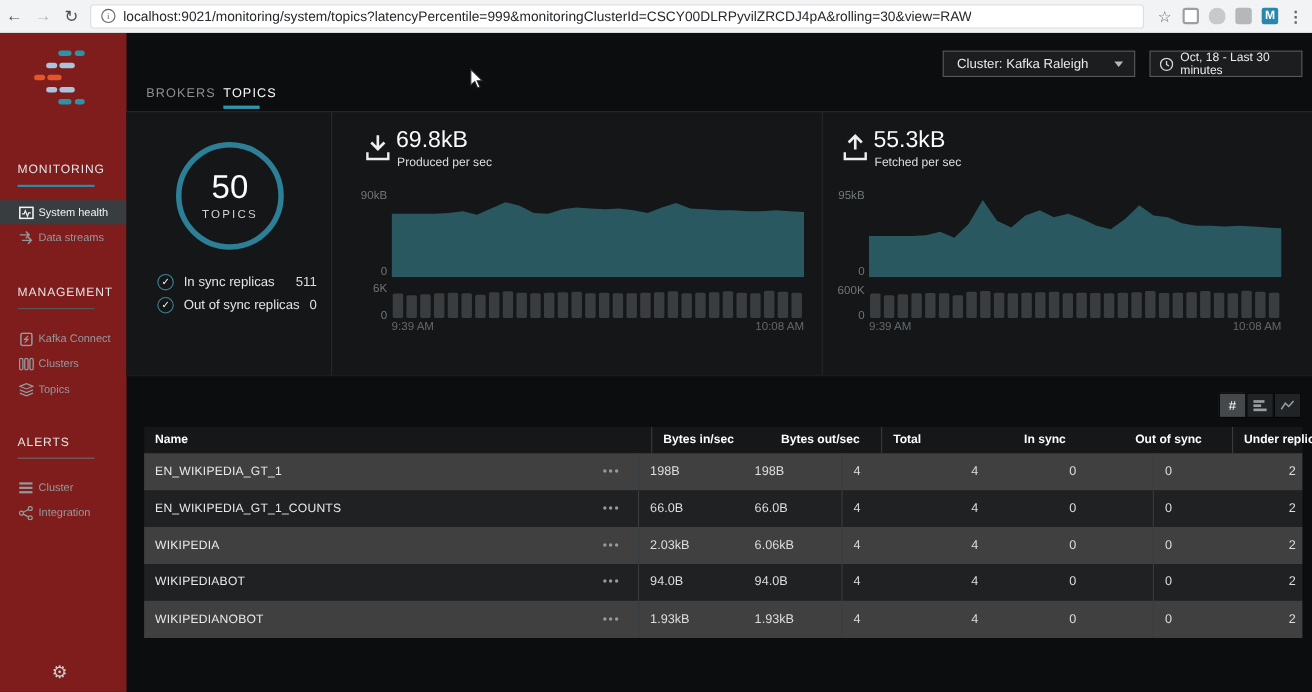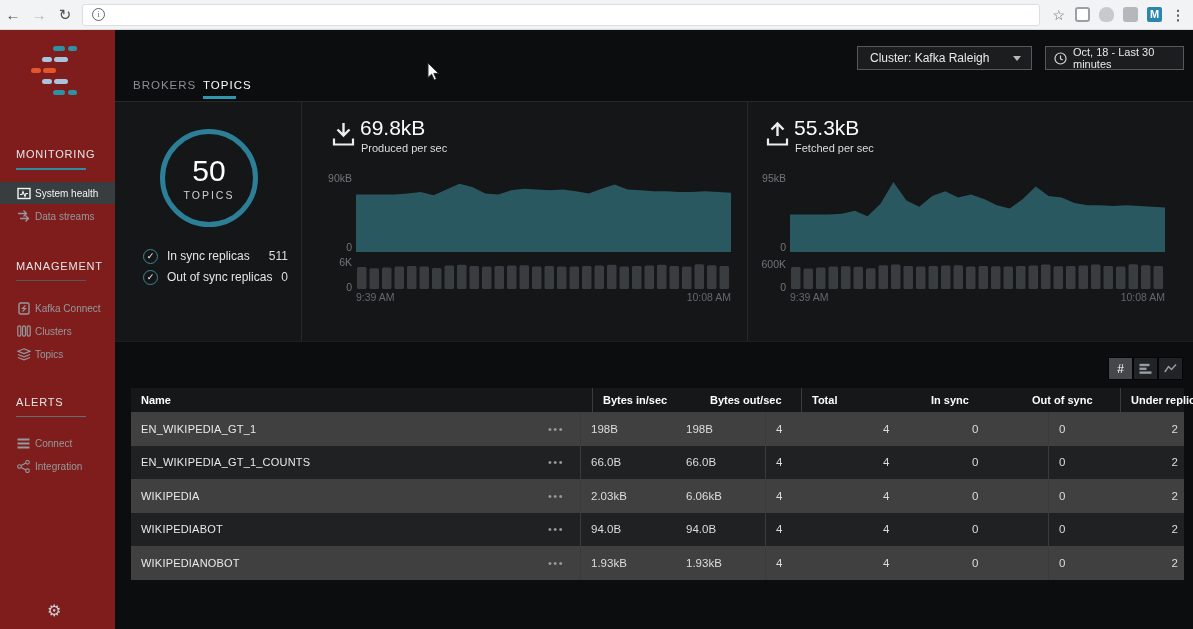--- a/index.html
+++ b/index.html
@@ -95,20 +95,21 @@
 </style>
 </head>
 <body>
 
 <div id="browser-bar" class="abs">
   <span class="nav-ico">←</span>
   <span class="nav-ico dis">→</span>
   <span class="nav-ico">↻</span>
   <div id="url-box">
     <span id="info-ico">i</span>
+    <span id="url-text">localhost:9021/monitoring/system/topics?latencyPercentile=999&amp;monitoringClusterId=CSCY00DLRPyvilZRCDJ4pA&amp;rolling=30&amp;view=RAW</span>
   </div>
   <span class="star">☆</span>
   <span class="ext" style="background:#fff;border:2px solid #9aa0a6;box-sizing:border-box;"></span>
   <span class="ext" style="background:#c7cacd;border-radius:50% 50% 40% 40%;"></span>
   <span class="ext" style="background:#b5b8bb;"></span>
   <span class="ext" style="background:#2a86ad;color:#fff;font-size:11px;font-weight:bold;text-align:center;line-height:15px;border-radius:2px;">M</span>
   <span class="menu-dots">⋮</span>
 </div>
 
 <div id="sidebar" class="abs">
@@ -181,21 +182,21 @@
   <div class="sec-title" style="top:366px;">ALERTS</div>
   <div class="sec-rule" style="top:386px;background:#6a6d6f;height:1px;"></div>
   <div class="side-item" style="top:402px;">
     <span class="ic">
       <svg width="13" height="11" viewBox="0 0 13 11">
           <rect x="0.5" y="0.5" width="12" height="2" fill="currentColor"></rect>
           <rect x="0.5" y="4.5" width="12" height="2" fill="currentColor"></rect>
           <rect x="0.5" y="8.5" width="12" height="2" fill="currentColor"></rect>
         </svg>
     </span>
-    <span class="lbl">Connect</span>
+    <span class="lbl">Cluster</span>
   </div>
   <div class="side-item" style="top:425px;">
     <span class="ic">
       <svg width="13" height="13" viewBox="0 0 13 13">
           <circle cx="2.5" cy="6.5" r="1.8" fill="none" stroke="currentColor" stroke-width="1.1"></circle>
           <circle cx="10.5" cy="2.3" r="1.8" fill="none" stroke="currentColor" stroke-width="1.1"></circle>
           <circle cx="10.5" cy="10.7" r="1.8" fill="none" stroke="currentColor" stroke-width="1.1"></circle>
           <path d="M4.2,5.6 L8.8,3.1 M4.2,7.4 L8.8,9.9" stroke="currentColor" stroke-width="1.1"></path>
         </svg>
     </span>

